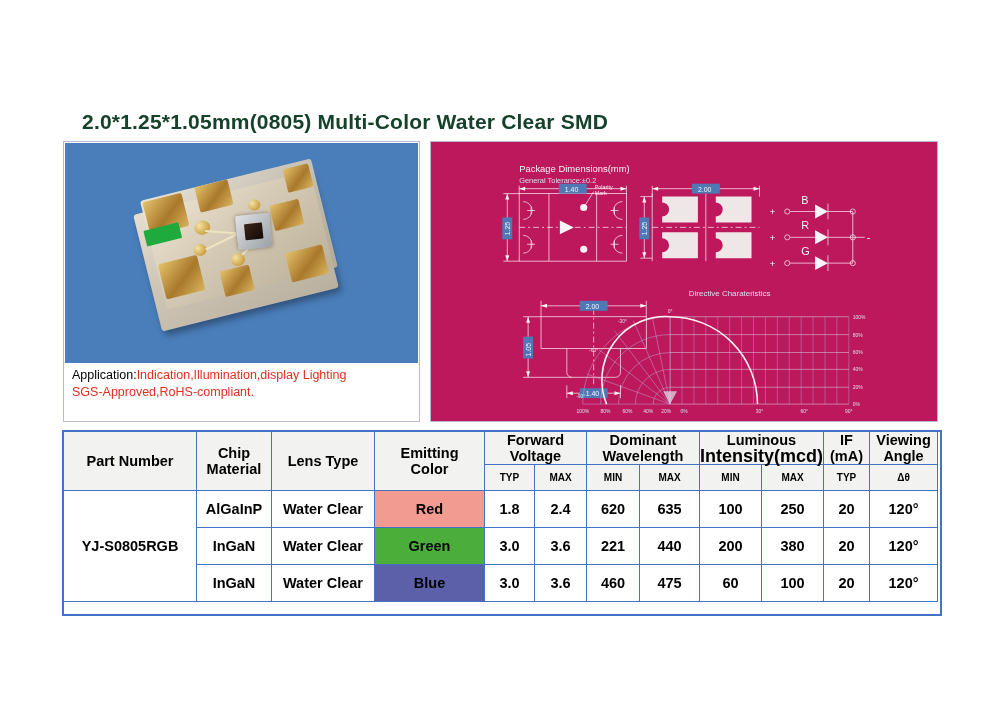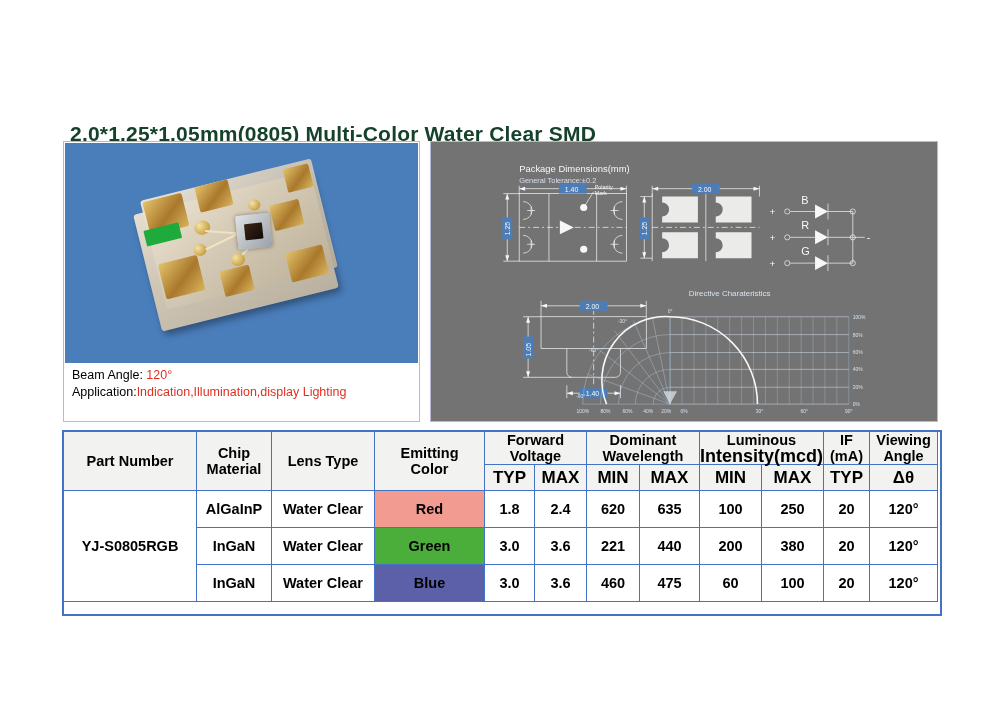--- a/index.html
+++ b/index.html
@@ -6,29 +6,29 @@
   body{
     width:1000px;height:720px;background:#ffffff;
     font-family:"Liberation Sans",sans-serif;
     -webkit-font-smoothing:antialiased;
     position:relative;overflow:hidden;
   }
   .page{position:absolute;left:0;top:0;width:1000px;height:720px;}
 
   
   .title{
-    position:absolute;left:70px;top:110px;
+    position:absolute;left:82px;top:110px;
     font-size:21px;font-weight:bold;color:#16412b;
-    letter-spacing:.2px;white-space:nowrap;margin-top:12px;
+    letter-spacing:.2px;white-space:nowrap;
   }
 
   
   .panel{
     position:absolute;border:1px solid #b9b9d6;
-    box-sizing:border-box;background:#737373;
+    box-sizing:border-box;background:#be185d;
   }
   #photo-panel{left:63px;top:141px;width:357px;height:281px;background:#ffffff;}
   .photo-area{
     position:absolute;left:1px;top:1px;width:353px;height:220px;
     background:#4a7ebb;overflow:hidden;
   }
   .caption{
     position:absolute;left:8px;top:225px;width:340px;
     font-size:12.5px;line-height:16.5px;color:#000;
   }
@@ -89,21 +89,21 @@
     border-collapse:collapse;
     table-layout:fixed;
   }
   #spec-table td,#spec-table th{
     border:1px solid #4472c4;
     text-align:center;vertical-align:middle;
     font-size:14.5px;font-weight:bold;color:#000;
     padding:0;background:#ffffff;
   }
   #spec-table thead th{background:#f2f2f0;font-size:14.5px;line-height:16px;}
-  #spec-table thead th.sub{font-size:17px;height:25px;}
+  #spec-table thead th.sub{font-size:10px;height:25px;}
   .outer-border{
     position:absolute;left:62px;top:430px;width:880px;height:186px;
     border:2px solid #4472c4;box-sizing:border-box;pointer-events:none;
   }
   .chip{color:#2e9b3a;}
   .cell-red{background:#f29b91 !important;}
   .cell-green{background:#4cae3a !important;}
   .cell-blue{background:#5c60a8 !important;}
 </style>
 </head>
@@ -138,25 +138,23 @@
             <div class="die">
                 <div class="die-core"></div>
               </div>
           </div>
         </div>
       </div>
     </div>
 
     <div class="caption">
       <div>
-        <span>Beam Angle: </span><span class="red">120°</span>
-      </div>
-      <div>
         <span>Application:</span><span class="red">Indication,Illumination,display Lighting</span>
       </div>
+      <div class="red">SGS-Approved,RoHS-compliant.</div>
     </div>
   </div>
 
   <div class="panel" id="draw-panel">
     <svg class="dwg" viewBox="0 0 508 281">
       <g stroke="#ffffff" fill="none" stroke-width="0.7" opacity="0.95">
 
         <text id="t-head" x="88" y="30" fill="#ffffff" stroke="none" font-family="Liberation Sans, sans-serif" font-size="9.5">Package Dimensions(mm)</text>
         <text id="t-tol" x="88" y="41" fill="#d8e4f2" stroke="none" font-family="Liberation Sans, sans-serif" font-size="7.5">General Tolerance:±0.2</text>
 

